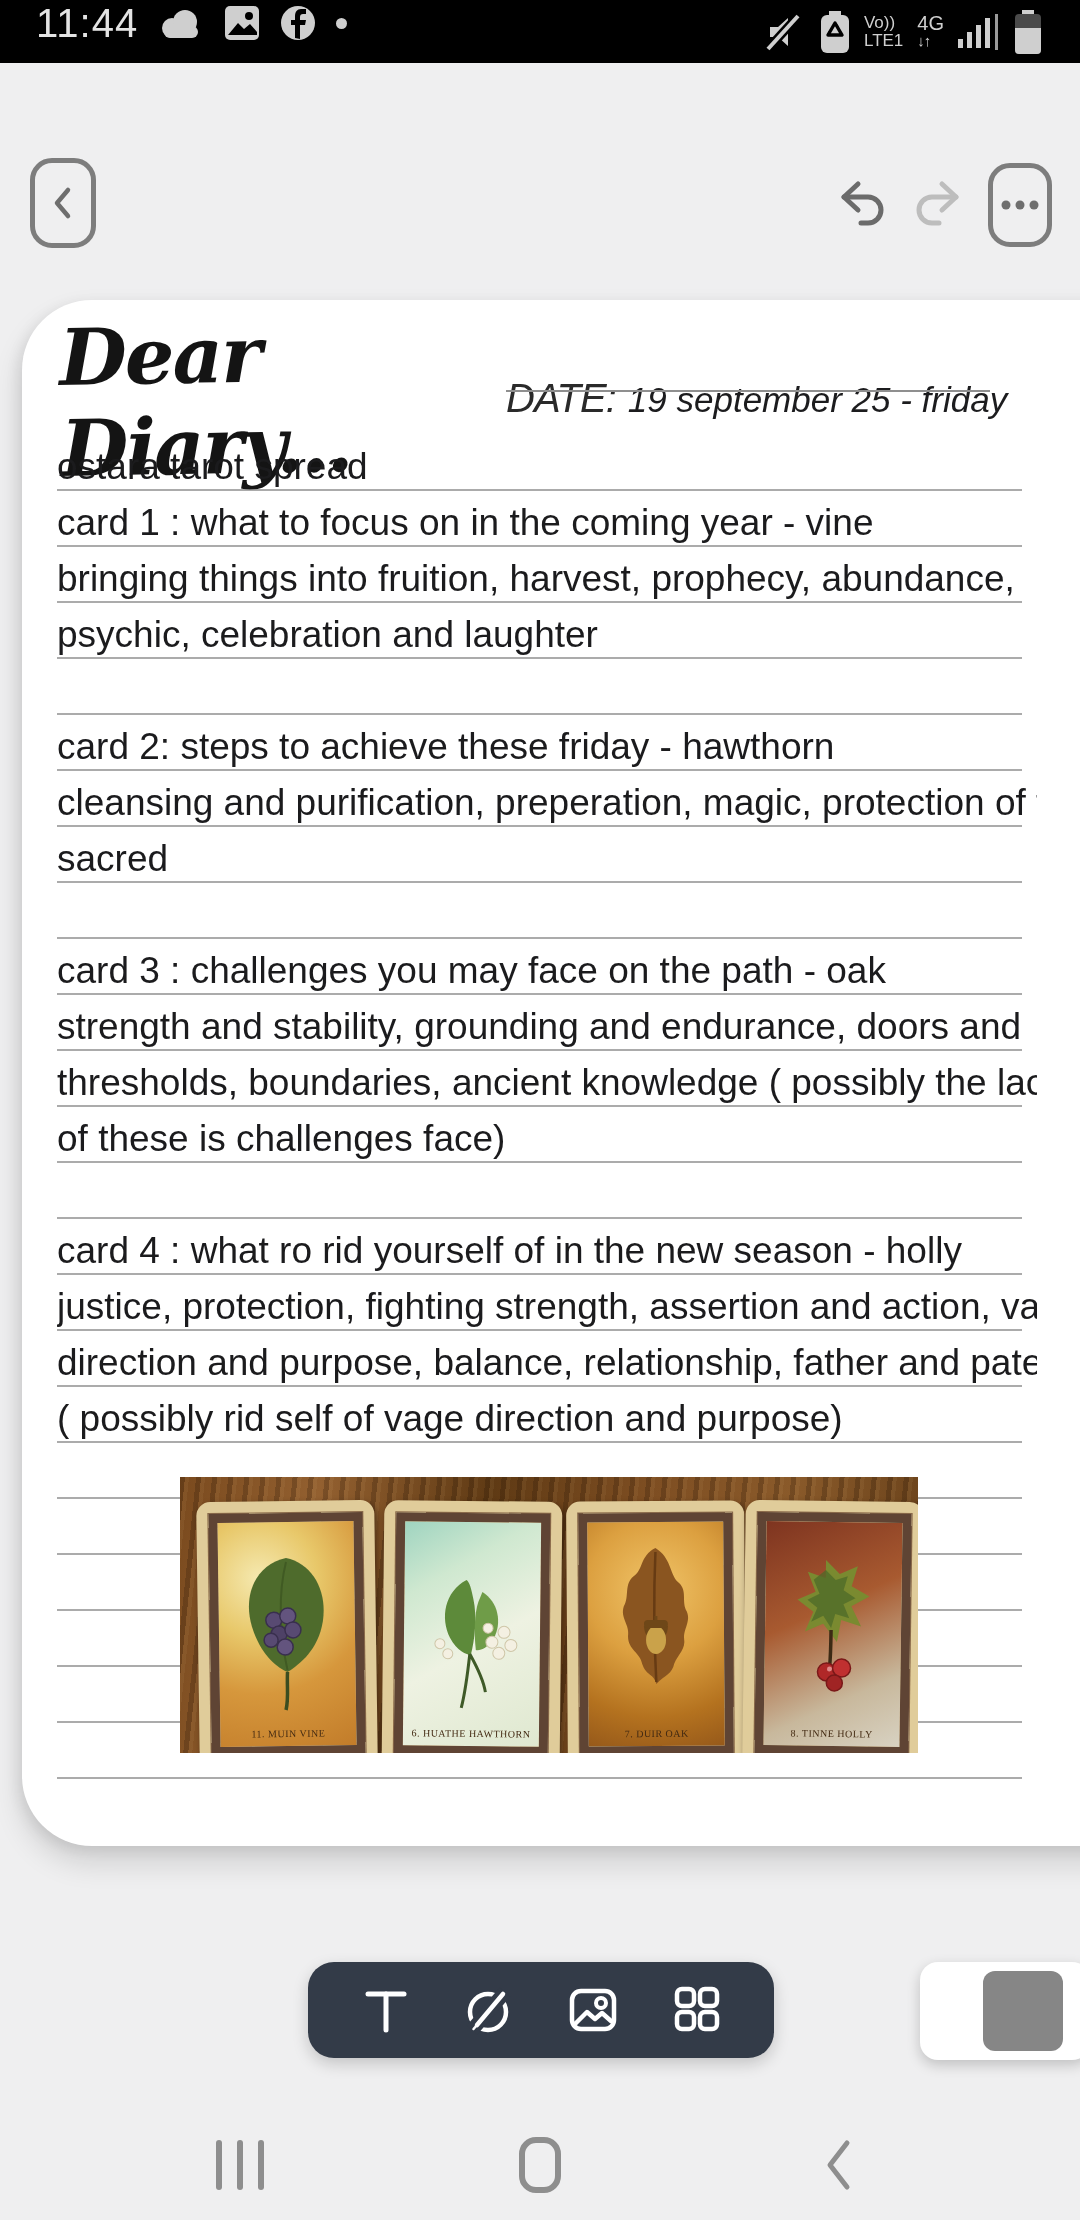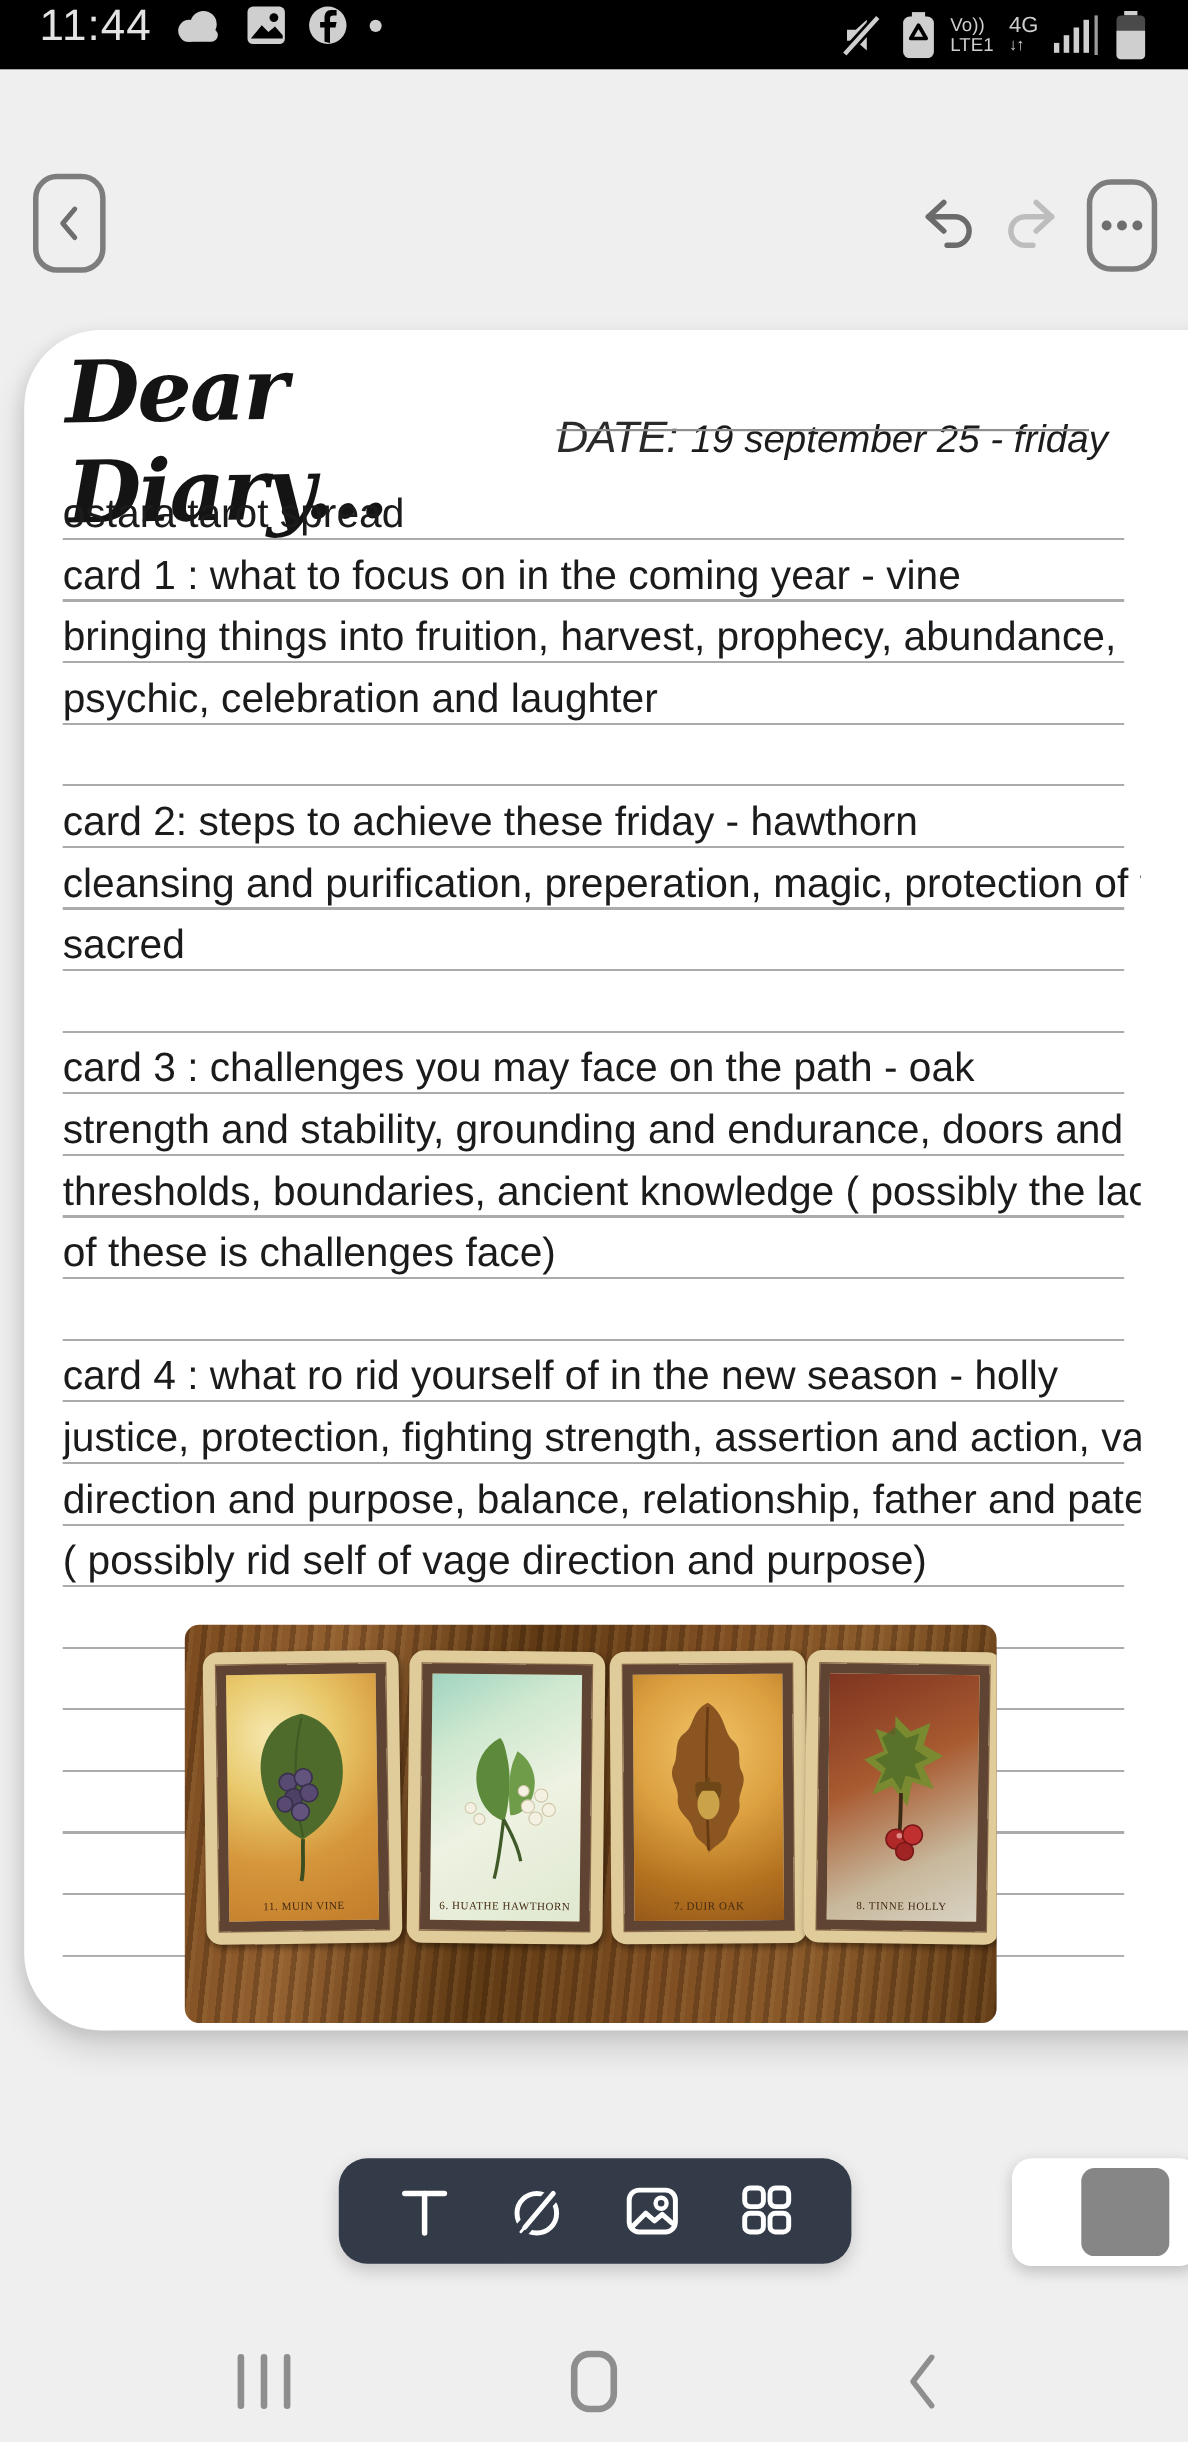--- a/index.html
+++ b/index.html
@@ -51,23 +51,22 @@
     position:absolute; left:35px; top:135px; width:965px; height:1344px;
     background:repeating-linear-gradient(to bottom, transparent 0 54px, #8f8f8f 54px 56px);
     opacity:.75;
   }
   .row {
     position:absolute; left:35px; width:980px; height:48px; line-height:48px;
     font-size:37px; color:#1b1b1d; white-space:nowrap; overflow:hidden;
   }
   
   .photo {
-    position:absolute; left:146px; top:1177px; width:738px; height:362px; overflow:hidden;
+    position:absolute; left:158px; top:1177px; width:738px; height:276px; overflow:hidden;
     background:linear-gradient(100deg,#7a4a1e 0%,#936030 18%,#5f3a14 40%,#7e4e22 60%,#8a5a2a 78%,#643e18 100%);
-    border-radius:13px;
   }
   .photo::before {
     content:""; position:absolute; inset:0;
     background:repeating-linear-gradient(96deg, rgba(30,15,4,.22) 0 5px, rgba(255,220,160,.06) 5px 9px, transparent 9px 16px);
   }
   .tarot-card {
     position:absolute; top:24px; width:178px; height:266px; background:#e0cc9a;
     border-radius:14px; padding:12px; box-shadow:2px 3px 6px rgba(20,10,0,.5);
   }
   .card-frame {

